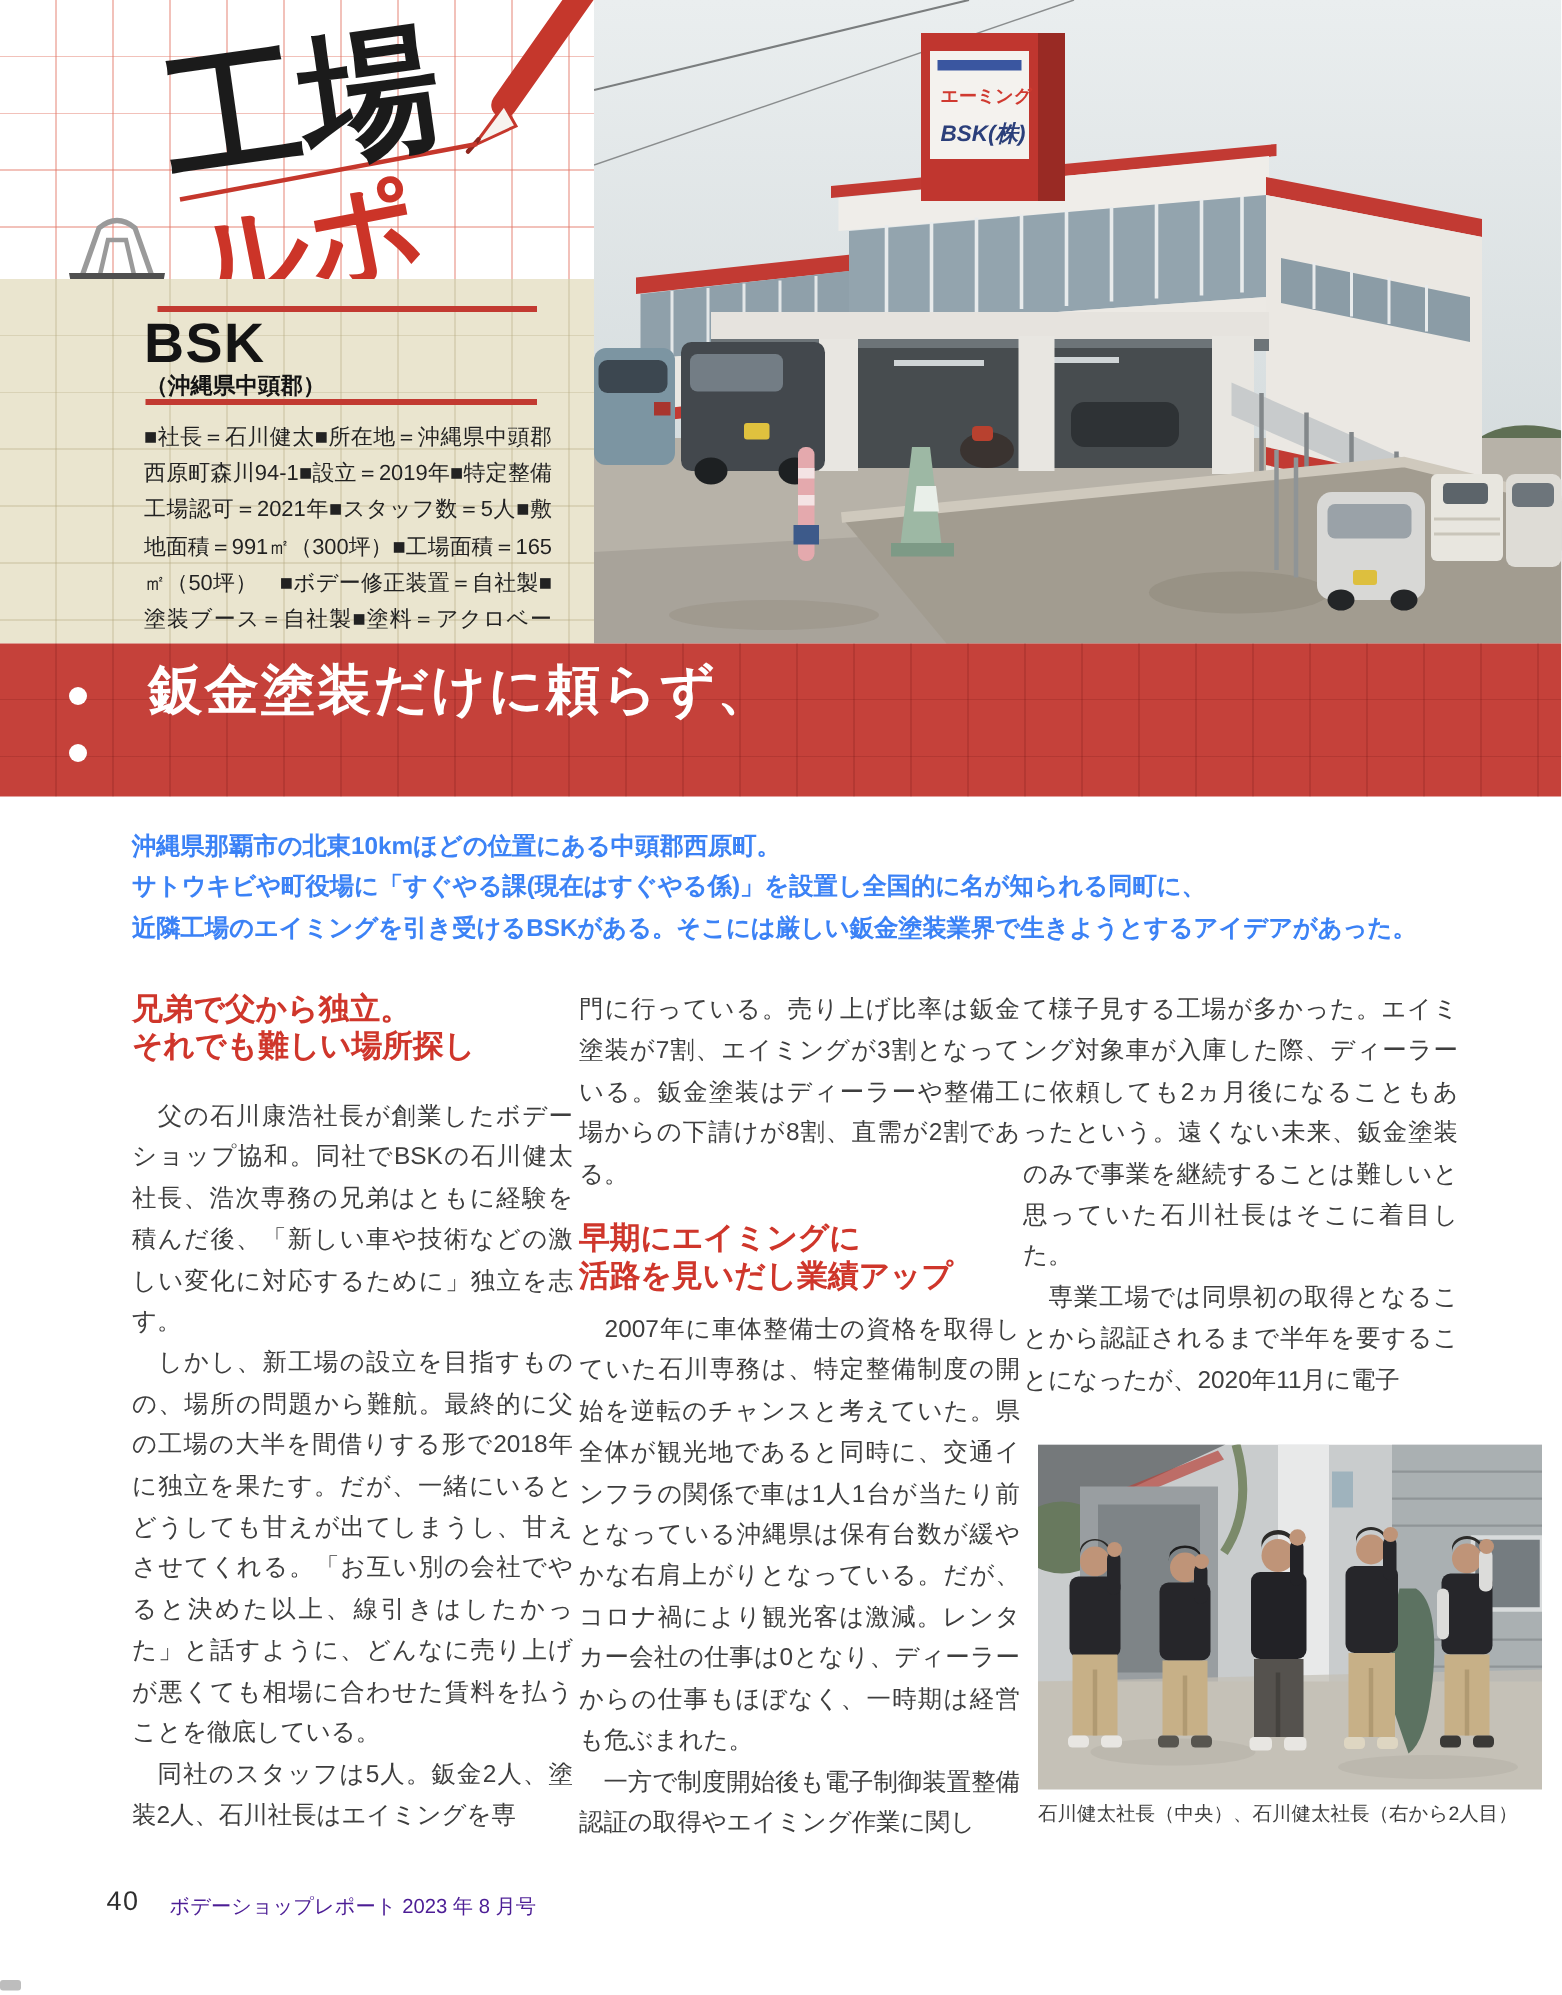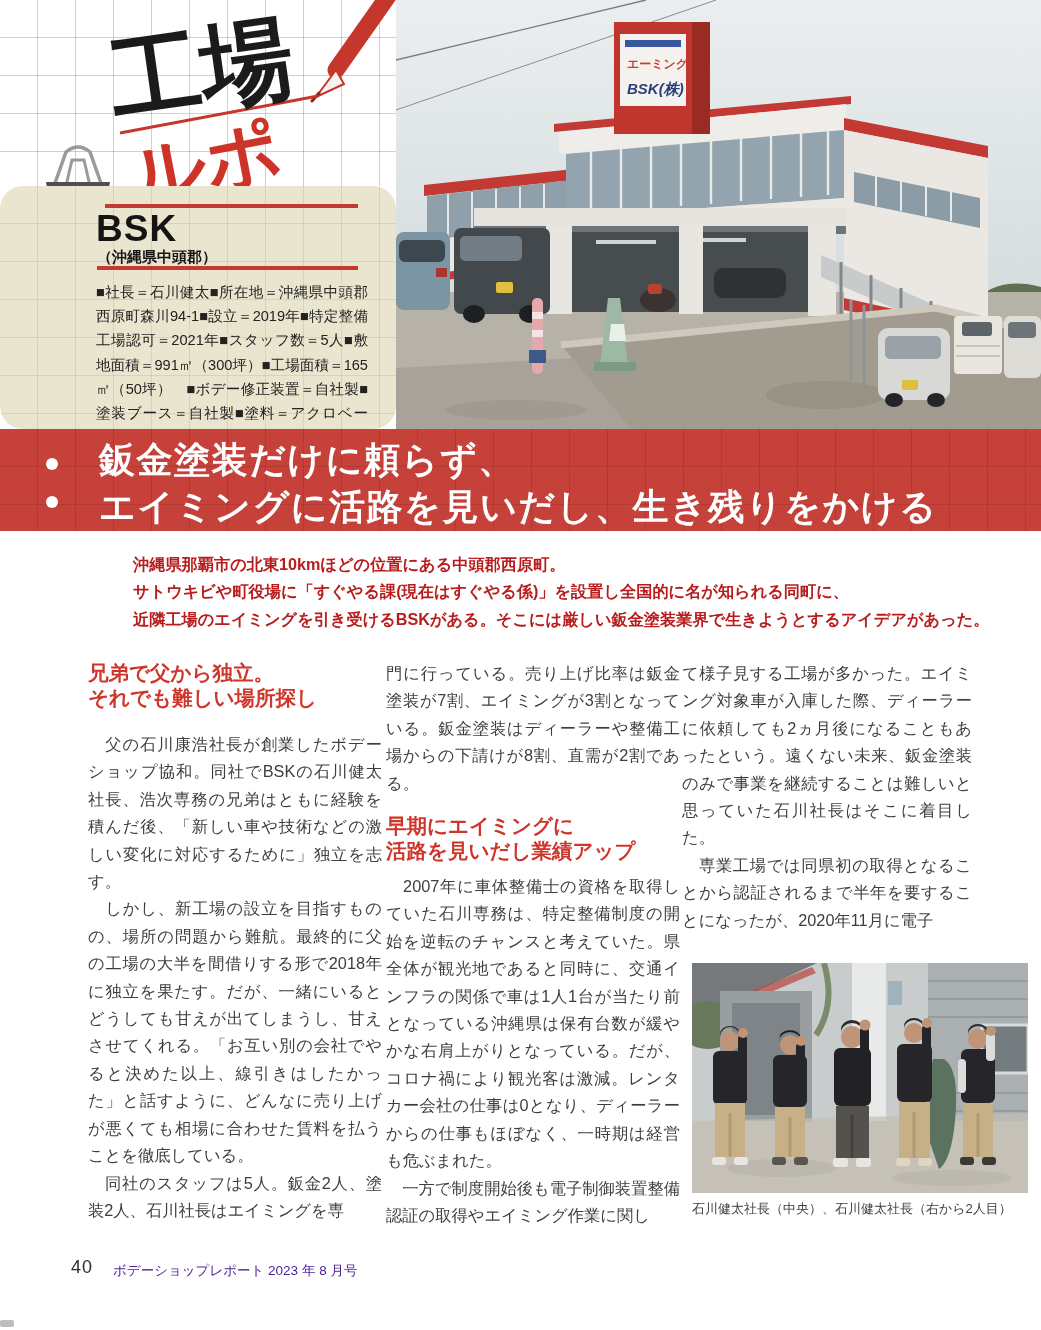--- a/index.html
+++ b/index.html
@@ -14,21 +14,20 @@
       repeating-linear-gradient(to right, transparent 0 37px, rgba(226,118,102,.45) 37px 38px),
       repeating-linear-gradient(to bottom, transparent 0 37px, rgba(226,118,102,.45) 37px 38px);
   }
   .logo-svg{position:absolute;left:0;top:0;width:402px;height:200px;}
   
   .profile-card{
     position:absolute;left:0;top:186px;width:396px;height:243px;background-color:#eae5cf;
     background-image:
       repeating-linear-gradient(to right, transparent 0 37px, rgba(178,166,124,.30) 37px 38px),
       repeating-linear-gradient(to bottom, transparent 0 37px, rgba(178,166,124,.30) 37px 38px);
-    border-radius: 23px;
   }
   .red-rule{position:absolute;height:4px;background:#c23a31;}
   .rule-a{left:105px;top:18px;width:253px;}
   .rule-b{left:97px;top:80px;width:261px;}
   .shop-name{position:absolute;left:96px;top:22px;font-size:37px;font-weight:bold;color:#141414;letter-spacing:1px;}
   .shop-region{position:absolute;left:97px;top:62px;font-size:15px;font-weight:bold;color:#141414;}
   .shop-details{
     position:absolute;left:96px;top:94px;width:272px;font-size:14.6px;line-height:24.2px;
     color:#222;text-align:justify;
   }
@@ -43,21 +42,21 @@
   }
   .headline-line{position:absolute;left:99px;color:#ffffff;font-weight:bold;font-size:36px;letter-spacing:1.5px;white-space:nowrap;}
   .hl1{top:7px;}
   .hl2{top:54px;}
   .bullet-dot{position:absolute;left:46px;width:12px;height:12px;border-radius:50%;background:#ffffff;}
   .bd1{top:29px;}
   .bd2{top:67px;}
   
   .lead{
     position:absolute;left:88px;top:551px;width:890px;font-size:16.2px;font-weight:bold;
-    line-height:27.3px;color:#b91c1c;white-space:pre-line;margin-left:45px;
+    line-height:27.3px;color:#3b82f6;white-space:pre-line;
   }
   
   .col{position:absolute;top:660px;width:294px;font-size:16.3px;line-height:27.4px;color:#3e3e3e;}
   .col-1{left:88px;}
   .col-2{left:386px;}
   .col-3{left:682px;width:290px;}
   .col-heading{
     color:#cf362b;font-weight:bold;font-size:20.5px;line-height:25px;white-space:pre-line;
   }
   .col-1 .col-heading{margin:0 0 21px 0;}
@@ -232,21 +231,20 @@
       <line x1="560" y1="356" x2="604" y2="356"></line>
     </g>
     <rect x="608" y="316" width="37" height="62" rx="6" fill="#dedcd6"></rect>
     <rect x="612" y="322" width="28" height="16" rx="4" fill="#6d757b"></rect>
   </svg>
 
   <div class="headline-banner">
     <div class="bullet-dot bd1"></div>
     <div class="bullet-dot bd2"></div>
     <div class="headline-line hl1">鈑金塗装だけに頼らず、</div>
-    <div class="headline-line hl2">エイミングに活路を見いだし、生き残りをかける</div>
   </div>
 
   <div class="lead">沖縄県那覇市の北東10kmほどの位置にある中頭郡西原町。
 サトウキビや町役場に「すぐやる課(現在はすぐやる係)」を設置し全国的に名が知られる同町に、
 近隣工場のエイミングを引き受けるBSKがある。そこには厳しい鈑金塗装業界で生きようとするアイデアがあった。</div>
 
   <div class="col col-1">
     <div class="col-heading">兄弟で父から独立。
 それでも難しい場所探し</div>
     <div class="col-body">　父の石川康浩社長が創業したボデーショップ協和。同社でBSKの石川健太社長、浩次専務の兄弟はともに経験を積んだ後、「新しい車や技術などの激しい変化に対応するために」独立を志す。

